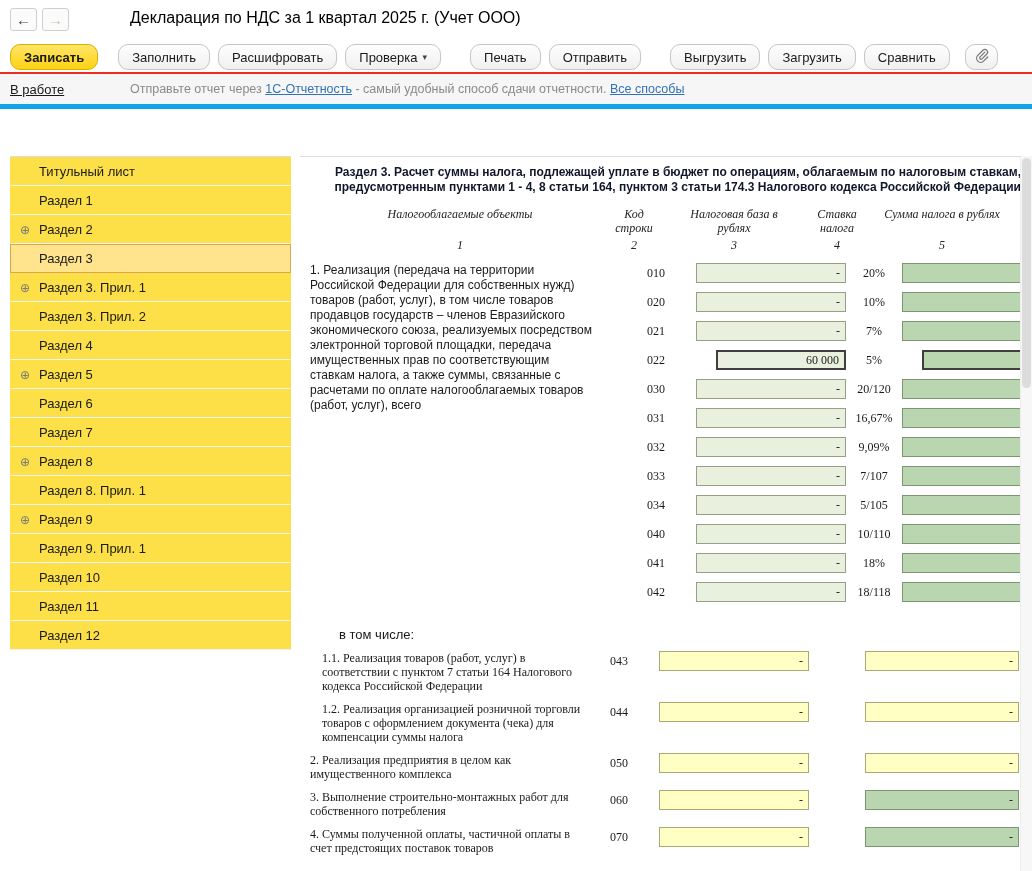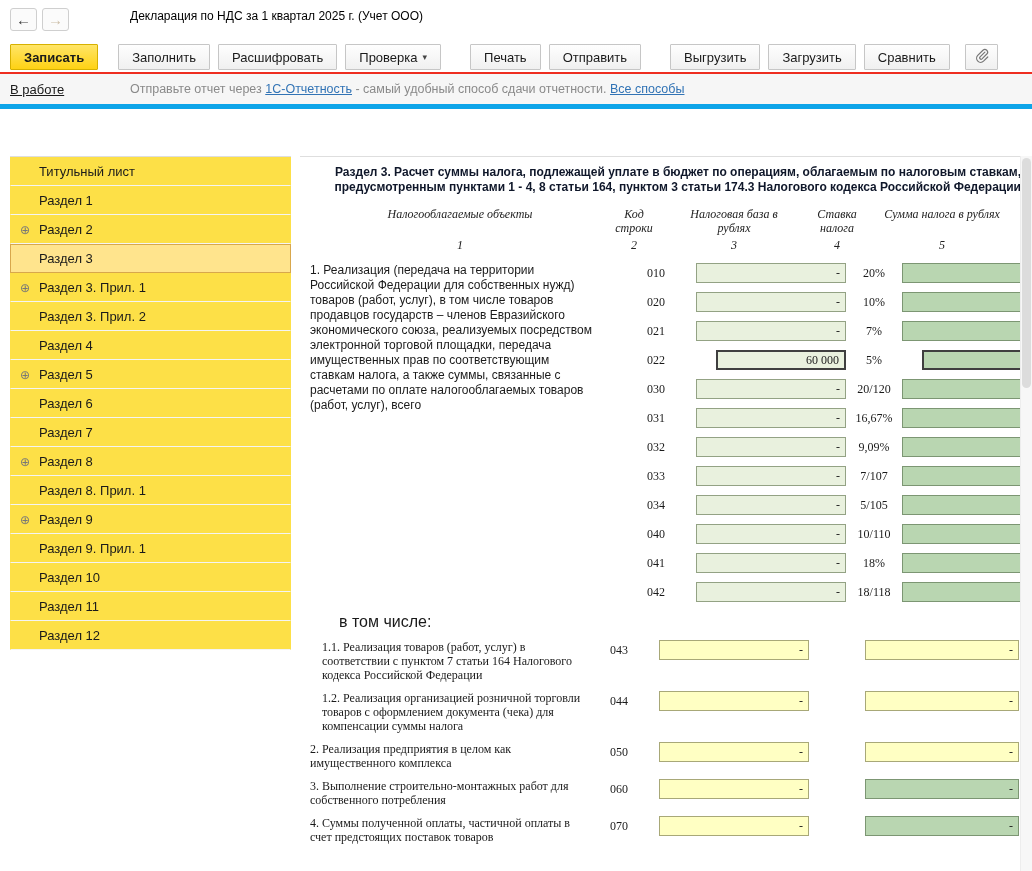--- a/index.html
+++ b/index.html
@@ -7,25 +7,25 @@
        font-family:"Liberation Sans","DejaVu Sans",sans-serif;color:#1a1a1a;}
 
   
   .titlebar{position:absolute;top:0;left:0;width:100%;height:40px;background:#fff;}
   .nav{position:absolute;left:10px;top:8px;display:flex;gap:5px;}
   .nav-btn{width:27px;height:23px;border:1px solid #cfcfcf;border-radius:3px;background:#fbfbfb;
            display:flex;align-items:center;justify-content:center;padding:0;cursor:pointer;font-family:inherit;}
   .nav-btn .arrow{font-size:15px;font-weight:bold;line-height:1;}
   .nav-btn.back .arrow{color:#3c3c3c;}
   .nav-btn.fwd  .arrow{color:#cdbfa9;}
-  .win-title{position:absolute;left:130px;top:9px;font-size:12px;color:#000;white-space:nowrap;}
+  .win-title{position:absolute;left:130px;top:9px;font-size:16px;color:#000;white-space:nowrap;}
 
   
   .toolbar{position:absolute;top:42px;left:10px;right:10px;height:30px;display:flex;align-items:center;}
-  .btn{height:26px;padding:0 13px;border:1px solid #c6c6c6;border-radius:1px;
+  .btn{height:26px;padding:0 13px;border:1px solid #c6c6c6;border-radius:10px;
        background:linear-gradient(#fefefe,#f0f0f0);font-size:13px;font-family:inherit;color:#1a1a1a;
        margin-right:8px;cursor:pointer;display:inline-flex;align-items:center;white-space:nowrap;}
   .btn.primary{background:linear-gradient(#ffe567,#ffd214);border-color:#d7b100;font-weight:bold;margin-right:20px;}
   .btn.grp{margin-left:21px;}
   .btn.icon-btn{padding:0 8px;margin-left:7px;}
   .caret{font-size:9px;margin-left:5px;color:#444;}
 
   
   .redline{position:absolute;top:72px;left:0;width:100%;height:2px;background:#ee2d20;}
   .statusbar{position:absolute;top:74px;left:0;width:100%;height:30px;background:#f6f6f6;
@@ -55,21 +55,21 @@
   .b1-rows{width:410px;}
   .b1-rows .frow{grid-template-columns:48px 152px 54px 156px;align-items:center;margin-bottom:9px;}
   .code{font-size:12px;color:#1a1a1a;line-height:20px;}
   .rate{text-align:center;font-size:12px;color:#1a1a1a;}
   .field{height:20px;border:1px solid #8f9a85;font-size:12px;display:flex;align-items:center;
          justify-content:flex-end;padding:0 5px;box-sizing:border-box;color:#222;cursor:text;margin:0 1px;}
   .f-base{background:#e9f1de;border-color:#93a284;}
   .f-sum{background:#b9d6b1;border-color:#7c9673;}
   .f-yellow{background:#ffffc3;border-color:#a8a878;}
   .field.hl{border:2px solid #3f3f3f;margin-left:21px;}
-  .incl{font-size:16px;margin-top:2px;color:#1a1a1a;padding-left:29px;}
+  .incl{font-size:13px;margin-top:16px;color:#1a1a1a;padding-left:29px;}
   .srow{margin-top:9px;align-items:start;}
   .slabel{font-size:12px;line-height:14px;padding-right:16px;color:#1a1a1a;}
   .slabel.ind{padding-left:12px;box-sizing:border-box;}
 
   
   .vscroll{position:absolute;right:0;top:156px;width:11px;bottom:0;background:#f7f7f7;border-left:1px solid #ededed;}
   .vthumb{position:absolute;left:1px;right:1px;top:2px;height:230px;background:#dcdcdc;border-radius:5px;}
 </style>
 </head>
 <body>

